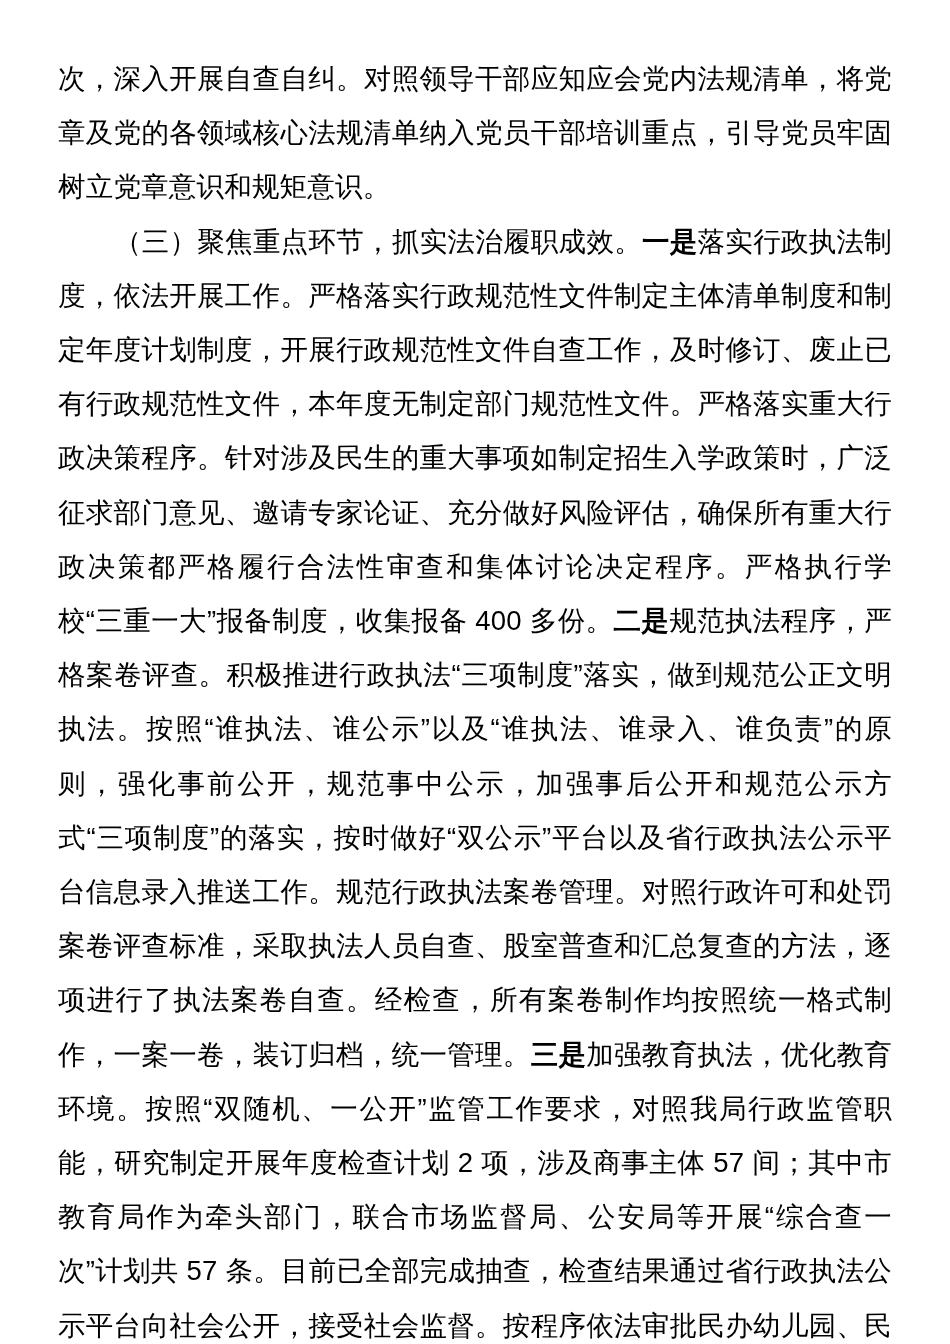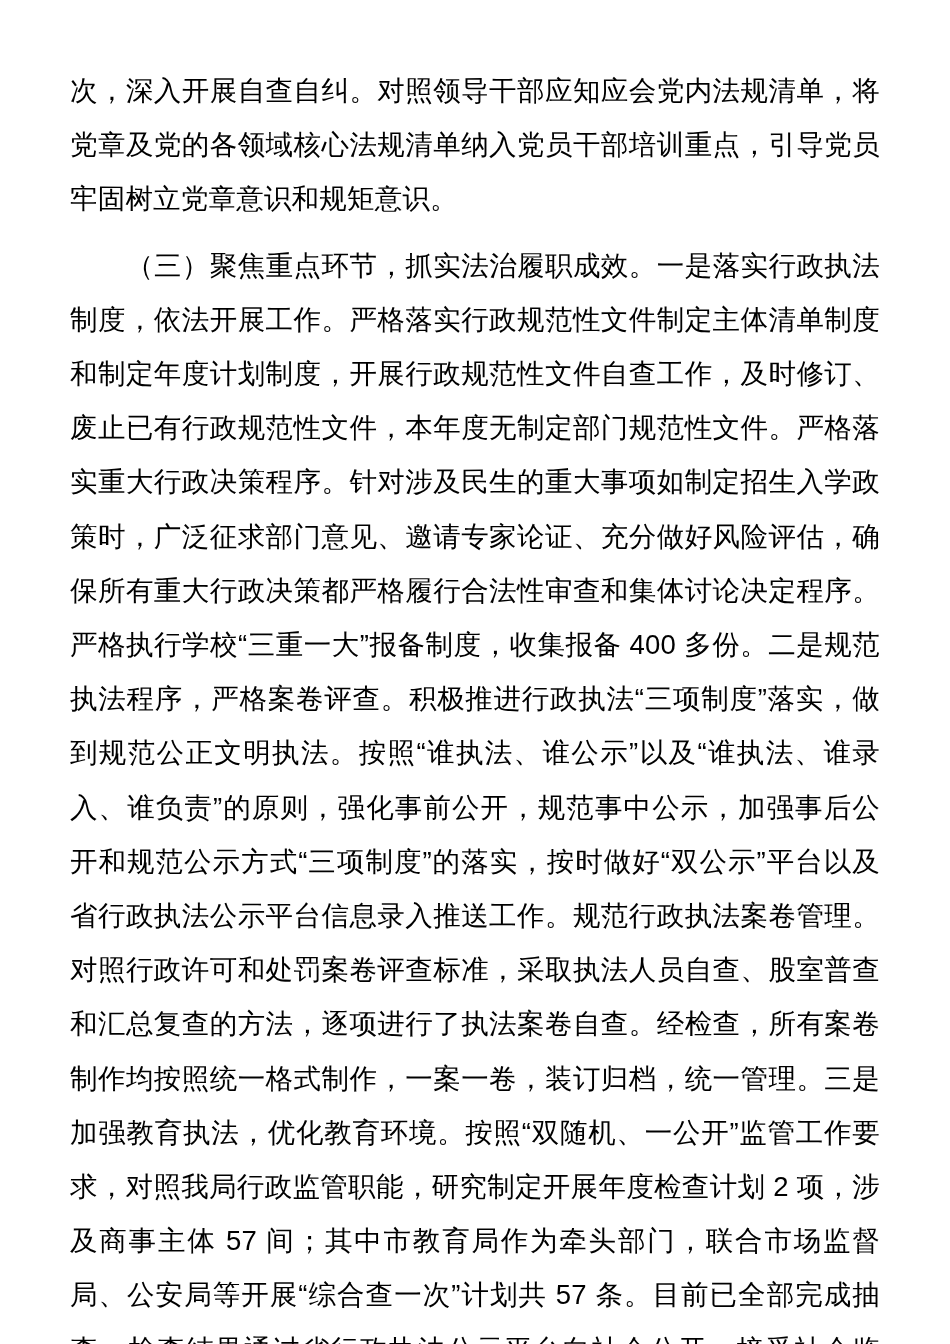--- a/index.html
+++ b/index.html
@@ -19,21 +19,21 @@
   }
 
   .doc-body {
     position: absolute;
     left: 58px;
     top: 52px;
     width: 834px;
   }
 
   .para {
-    margin: 12px;
+    margin: 0;
     padding: 0;
     font-family: "Liberation Sans", "DejaVu Sans", sans-serif;
     font-size: 27.5px;
     line-height: 54.2px;
     color: #000000;
     text-align: justify;
     text-justify: inter-character;
     text-align-last: left;
     letter-spacing: 0.2px;
     word-break: break-all;
@@ -42,21 +42,21 @@
 
   .para + .para {
     margin-top: 0;
   }
 
   .para.indent {
     text-indent: 56px;
   }
 
   .b {
-    font-weight: normal;
+    font-weight: bold;
   }
 </style>
 </head>
 <body>
 
 <div class="page">
   <div class="doc-body" id="doc-body">
 
   <p class="para"><span>次，深入开展自查自纠。对照领导干部应知应会党内法规清单，将党章及党的各领域核心法规清单纳入党员干部培训重点，引导党员牢固树立党章意识和规矩意识。</span></p>
       <p class="para indent"><span>（三）聚焦重点环节，抓实法治履职成效。</span><span class="b">一是</span><span>落实行政执法制度，依法开展工作。严格落实行政规范性文件制定主体清单制度和制定年度计划制度，开展行政规范性文件自查工作，及时修订、废止已有行政规范性文件，本年度无制定部门规范性文件。严格落实重大行政决策程序。针对涉及民生的重大事项如制定招生入学政策时，广泛征求部门意见、邀请专家论证、充分做好风险评估，确保所有重大行政决策都严格履行合法性审查和集体讨论决定程序。严格执行学校“三重一大”报备制度，收集报备 400 多份。</span><span class="b">二是</span><span>规范执法程序，严格案卷评查。积极推进行政执法“三项制度”落实，做到规范公正文明执法。按照“谁执法、谁公示”以及“谁执法、谁录入、谁负责”的原则，强化事前公开，规范事中公示，加强事后公开和规范公示方式“三项制度”的落实，按时做好“双公示”平台以及省行政执法公示平台信息录入推送工作。规范行政执法案卷管理。对照行政许可和处罚案卷评查标准，采取执法人员自查、股室普查和汇总复查的方法，逐项进行了执法案卷自查。经检查，所有案卷制作均按照统一格式制作，一案一卷，装订归档，统一管理。</span><span class="b">三是</span><span>加强教育执法，优化教育环境。按照“双随机、一公开”监管工作要求，对照我局行政监管职能，研究制定开展年度检查计划 2 项，涉及商事主体 57 间；其中市教育局作为牵头部门，联合市场监督局、公安局等开展“综合查一次”计划共 57 条。目前已全部完成抽查，检查结果通过省行政执法公示平台向社会公开，接受社会监督。按程序依法审批民办幼儿园、民办学校及校外培训机构。严格落实办事流程和办结时限，严格把关，依法审批，提高依法行政水平。今年，我市受理审批发放校外培训机构办学许可</span></p>

